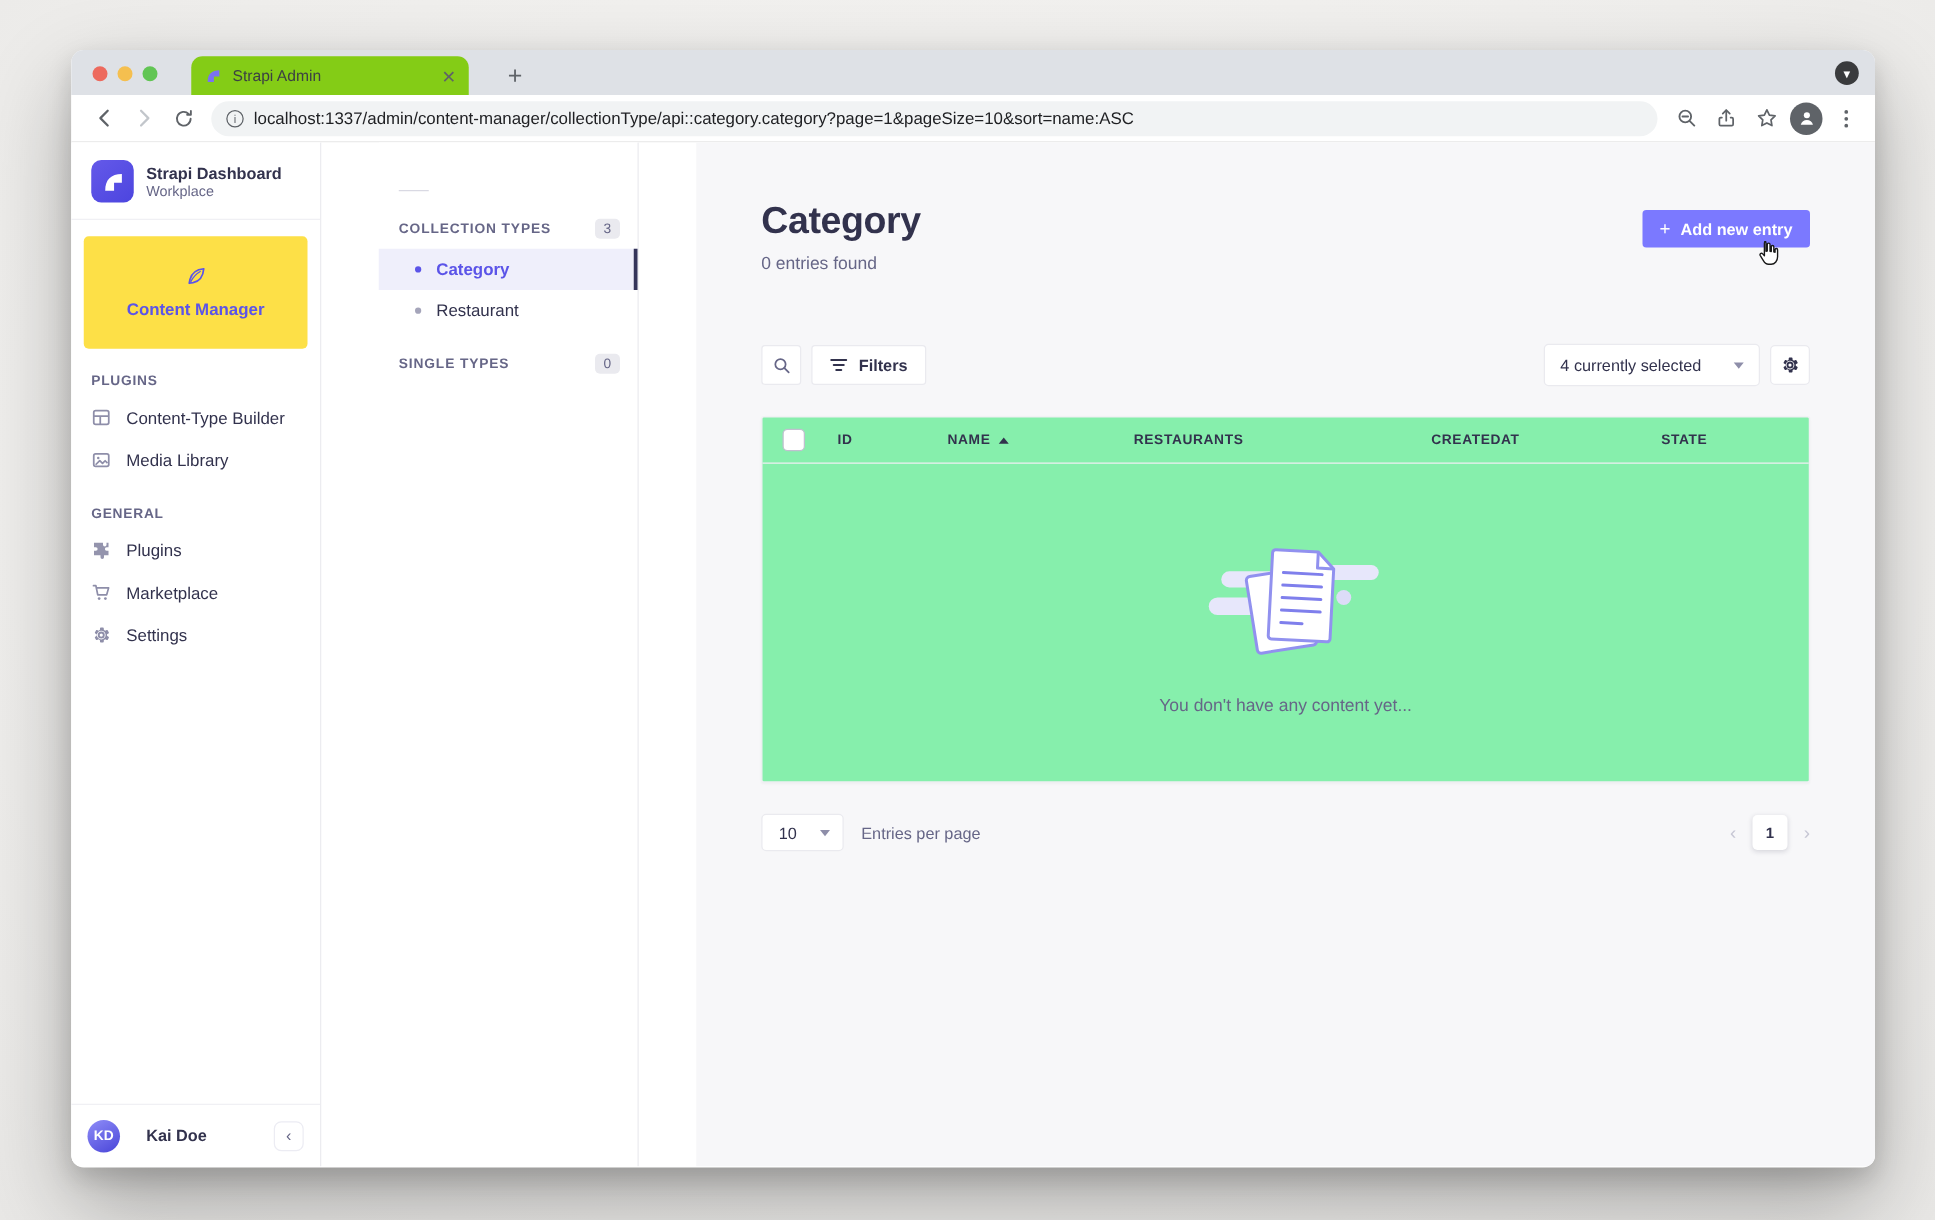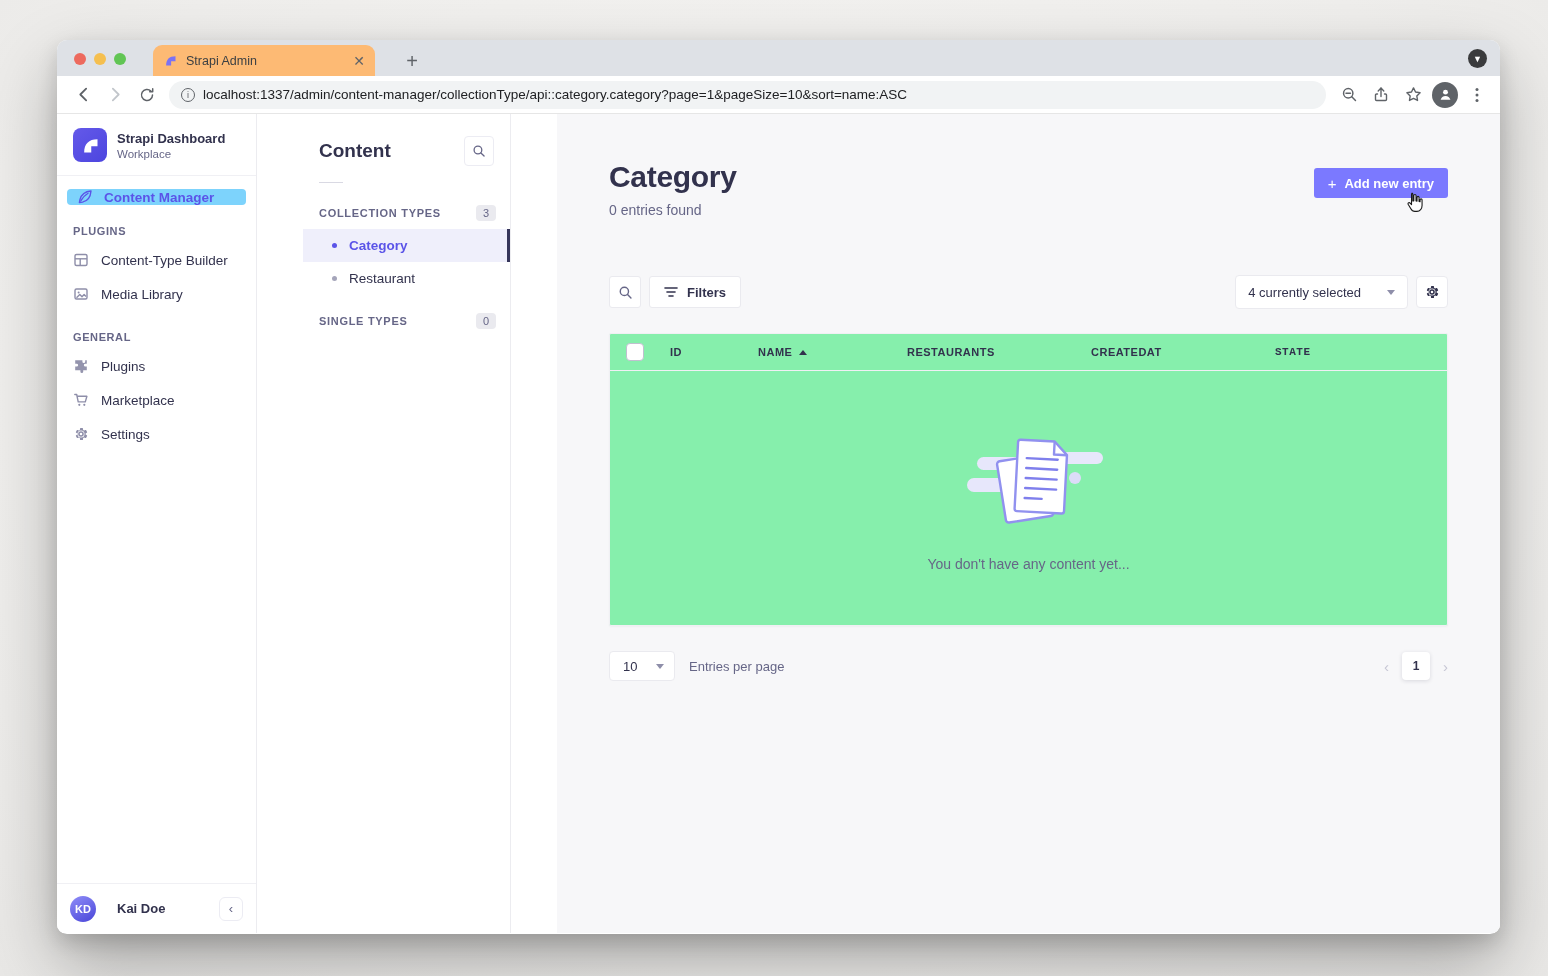--- a/index.html
+++ b/index.html
@@ -13,21 +13,21 @@
     position:absolute; left:57px; top:40px; width:1443px; height:894px;
     border-radius:10px; overflow:hidden; background:#fff;
     box-shadow:0 30px 70px rgba(0,0,0,.30), 0 8px 20px rgba(0,0,0,.15);
   }
   
   .tabstrip { height:36px; background:#DEE1E6; position:relative; }
   .traffic { position:absolute; left:17px; top:13px; display:flex; gap:8px; }
   .light { width:12px; height:12px; border-radius:50%; }
   .light.red{background:#ED6A5E;} .light.yellow{background:#F5BF4F;} .light.green{background:#61C554;}
   .tab {
-    position:absolute; left:96px; top:5px; width:222px; height:31px; background:#fdba74;
+    position:absolute; left:96px; top:5px; width:222px; height:31px; background:#84cc16;
     border-radius:9px 9px 0 0; display:flex; align-items:center; padding:0 10px; gap:8px;
   }
   .tab-title { font-size:12.5px; color:#3c4043; flex:1; white-space:nowrap; overflow:hidden; }
   .tab-close { color:#5f6368; font-size:14px; cursor:default; }
   .newtab { position:absolute; left:342px; top:8px; font-size:20px; color:#5f6368; width:26px; height:26px; display:flex; align-items:center; justify-content:center; }
   .strip-ctl { position:absolute; right:13px; top:9px; width:19px; height:19px; border-radius:50%; background:#3a3b3d; color:#fff; display:flex; align-items:center; justify-content:center; font-size:9px; }
   .toolbar { height:38px; background:#fff; display:flex; align-items:center; padding:0 10px; border-bottom:1px solid #e6e6e6; }
   .nav-ic { width:28px; height:28px; display:flex; align-items:center; justify-content:center; font-size:17px; color:#5f6368; margin:0 2px; }
   .nav-ic.disabled { color:#c2c6cb; }
   .omnibox {
@@ -41,22 +41,22 @@
   .avatar-chrome { width:26px; height:26px; border-radius:50%; background:#5f6368; display:flex; align-items:center; justify-content:center; }
   
   .app { display:flex; height:819px; background:#fff;gap:46px; }
   .sidebar { width:200px; background:#fff; border-right:1px solid #ececf0; position:relative; flex:none; }
   .brand { display:flex; align-items:center; gap:10px; padding:14px 16px 13px; }
   .logo { width:34px; height:34px; border-radius:8px; background:linear-gradient(140deg,#6а5ce8,#4E46E4); background:linear-gradient(140deg,#6459e9,#4c45df); display:flex; align-items:center; justify-content:center; flex:none; }
   .brand-txt .t { font-size:13px; font-weight:bold; color:#32324D; }
   .brand-txt .s { font-size:11.5px; color:#666687; margin-top:2px; }
   .sb-divider { border-bottom:1px solid #f0f0f4; }
   .cm-item {
-    margin:13px 10px 0; padding:0 10px; border-radius:4px; background:#7dd3fc;
-    color:#5B54E8; font-size:13.5px; font-weight:bold; display:flex; align-items:center; gap:11px;
+    margin:13px 10px 0; padding:24px 10px; border-radius:4px; background:#fde047;
+    color:#5B54E8; font-size:13.5px; font-weight:bold; display:flex; align-items:center; gap:11px;flex-direction:column;
   }
   .sb-label { padding:20px 16px 6px; font-size:11px; font-weight:bold; letter-spacing:.6px; color:#666687; }
   .sb-item { padding:9px 16px; display:flex; align-items:center; gap:12px; font-size:13.5px; color:#32324D; }
   .sb-item .ic { color:#8E8EA9; display:flex; width:16px; justify-content:center; flex:none; }
   .sb-user { position:absolute; left:0; right:0; bottom:0; height:50px; border-top:1px solid #f0f0f4; display:flex; align-items:center; padding:0 13px; gap:9px; }
   .avatar-kd { width:26px; height:26px; border-radius:50%; background:linear-gradient(150deg,#8F8DF8,#4945D8); color:#fff; font-size:11px; font-weight:bold; display:flex; align-items:center; justify-content:center; flex:none; }
   .sb-user .nm { font-size:13px; font-weight:bold; color:#32324D; flex:1;margin-left:12px; }
   .collapse-btn { width:24px; height:24px; border:1px solid #ececf3; border-radius:6px; background:#fff; color:#666687; font-size:13px; display:flex; align-items:center; justify-content:center; }
   
   .subnav { width:208px; background:#fff; border-right:1px solid #ececf0; flex:none; padding-top:22px; position:relative; }
@@ -88,23 +88,23 @@
   .controls .spacer { flex:1; }
   .col-select { height:34px; background:#fff; border:1px solid #EAEAEF; border-radius:4px; padding:0 12px; display:flex; align-items:center; gap:26px; font-size:13px; color:#32324D; }
   .caret-down { width:0; height:0; border-left:4px solid transparent; border-right:4px solid transparent; border-top:5px solid #8E8EA9; }
   .gear-btn { width:32px; height:32px; margin-left:8px; background:#fff; border:1px solid #EAEAEF; border-radius:4px; display:flex; align-items:center; justify-content:center; color:#44446b; }
   .table-card { position:absolute; left:52px; right:52px; top:219px; height:293px; background:#86efac; border:1px solid #F0F0F4; border-radius:2px; box-shadow:0 1px 2px rgba(30,30,60,.04); }
   .thead { height:37px; display:flex; align-items:center; padding-left:16px; border-bottom:1px solid #F0F0F4; }
   .th { font-size:11px; font-weight:bold; letter-spacing:.5px; color:#32324D; }
   .cell-chk { width:44px; }
   .cell-id { width:88px; }
   .cell-name { width:149px; display:flex; align-items:center; gap:7px; }
-  .cell-rest { width:184px; }
+  .cell-rest { width:238px; }
   .cell-created { width:184px; }
-  .cell-state { flex:1;font-family:Liberation Mono, monospace; }
+  .cell-state { flex:1; }
   .checkbox { width:18px; height:18px; border:1px solid #C0C0CF; border-radius:4px; background:#fff; }
   .sort-asc { width:0; height:0; border-left:4px solid transparent; border-right:4px solid transparent; border-bottom:5px solid #32324D; }
   .tbody { height:255px; display:flex; flex-direction:column; align-items:center; justify-content:center; gap:26px; }
   .empty-text { font-size:14px; color:#666687; }
   .pagination { position:absolute; left:52px; right:52px; top:537px; display:flex; align-items:center; }
   .pagesize { width:66px; height:30px; background:#fff; border:1px solid #EAEAEF; border-radius:4px; display:flex; align-items:center; justify-content:space-between; padding:0 10px 0 13px; font-size:13px; color:#32324D; }
   .entries-lbl { margin-left:14px; font-size:13px; color:#666687; }
   .pag-right { margin-left:auto; display:flex; align-items:center; gap:13px; }
   .pag-chev { color:#C6C6D4; font-size:15px; }
   .page-box { width:28px; height:28px; background:#fff; border-radius:4px; box-shadow:0 1px 4px rgba(30,30,60,.14); display:flex; align-items:center; justify-content:center; font-size:12px; font-weight:bold; color:#32324D; }
@@ -286,28 +286,20 @@
       </div>
 
       <div class="sb-user">
         <div class="avatar-kd">KD</div>
         <div class="nm">Kai Doe</div>
         <div class="collapse-btn">‹</div>
       </div>
     </div>
 
     <div class="subnav">
-      <div class="subnav-head">
-        <div class="subnav-title">Content</div>
-        <div class="subnav-search">
-          <svg width="14" height="14" viewBox="0 0 16 16" color="#666687">
-              <use href="#icon-search"></use>
-            </svg>
-        </div>
-      </div>
       <div class="subnav-dash"></div>
 
       <div class="group-head">
         <span class="group-label">COLLECTION TYPES</span>
         <span class="group-badge">3</span>
       </div>
       <div class="ct-item selected">
         <span class="bullet"></span>
         <span>Category</span>
       </div>

